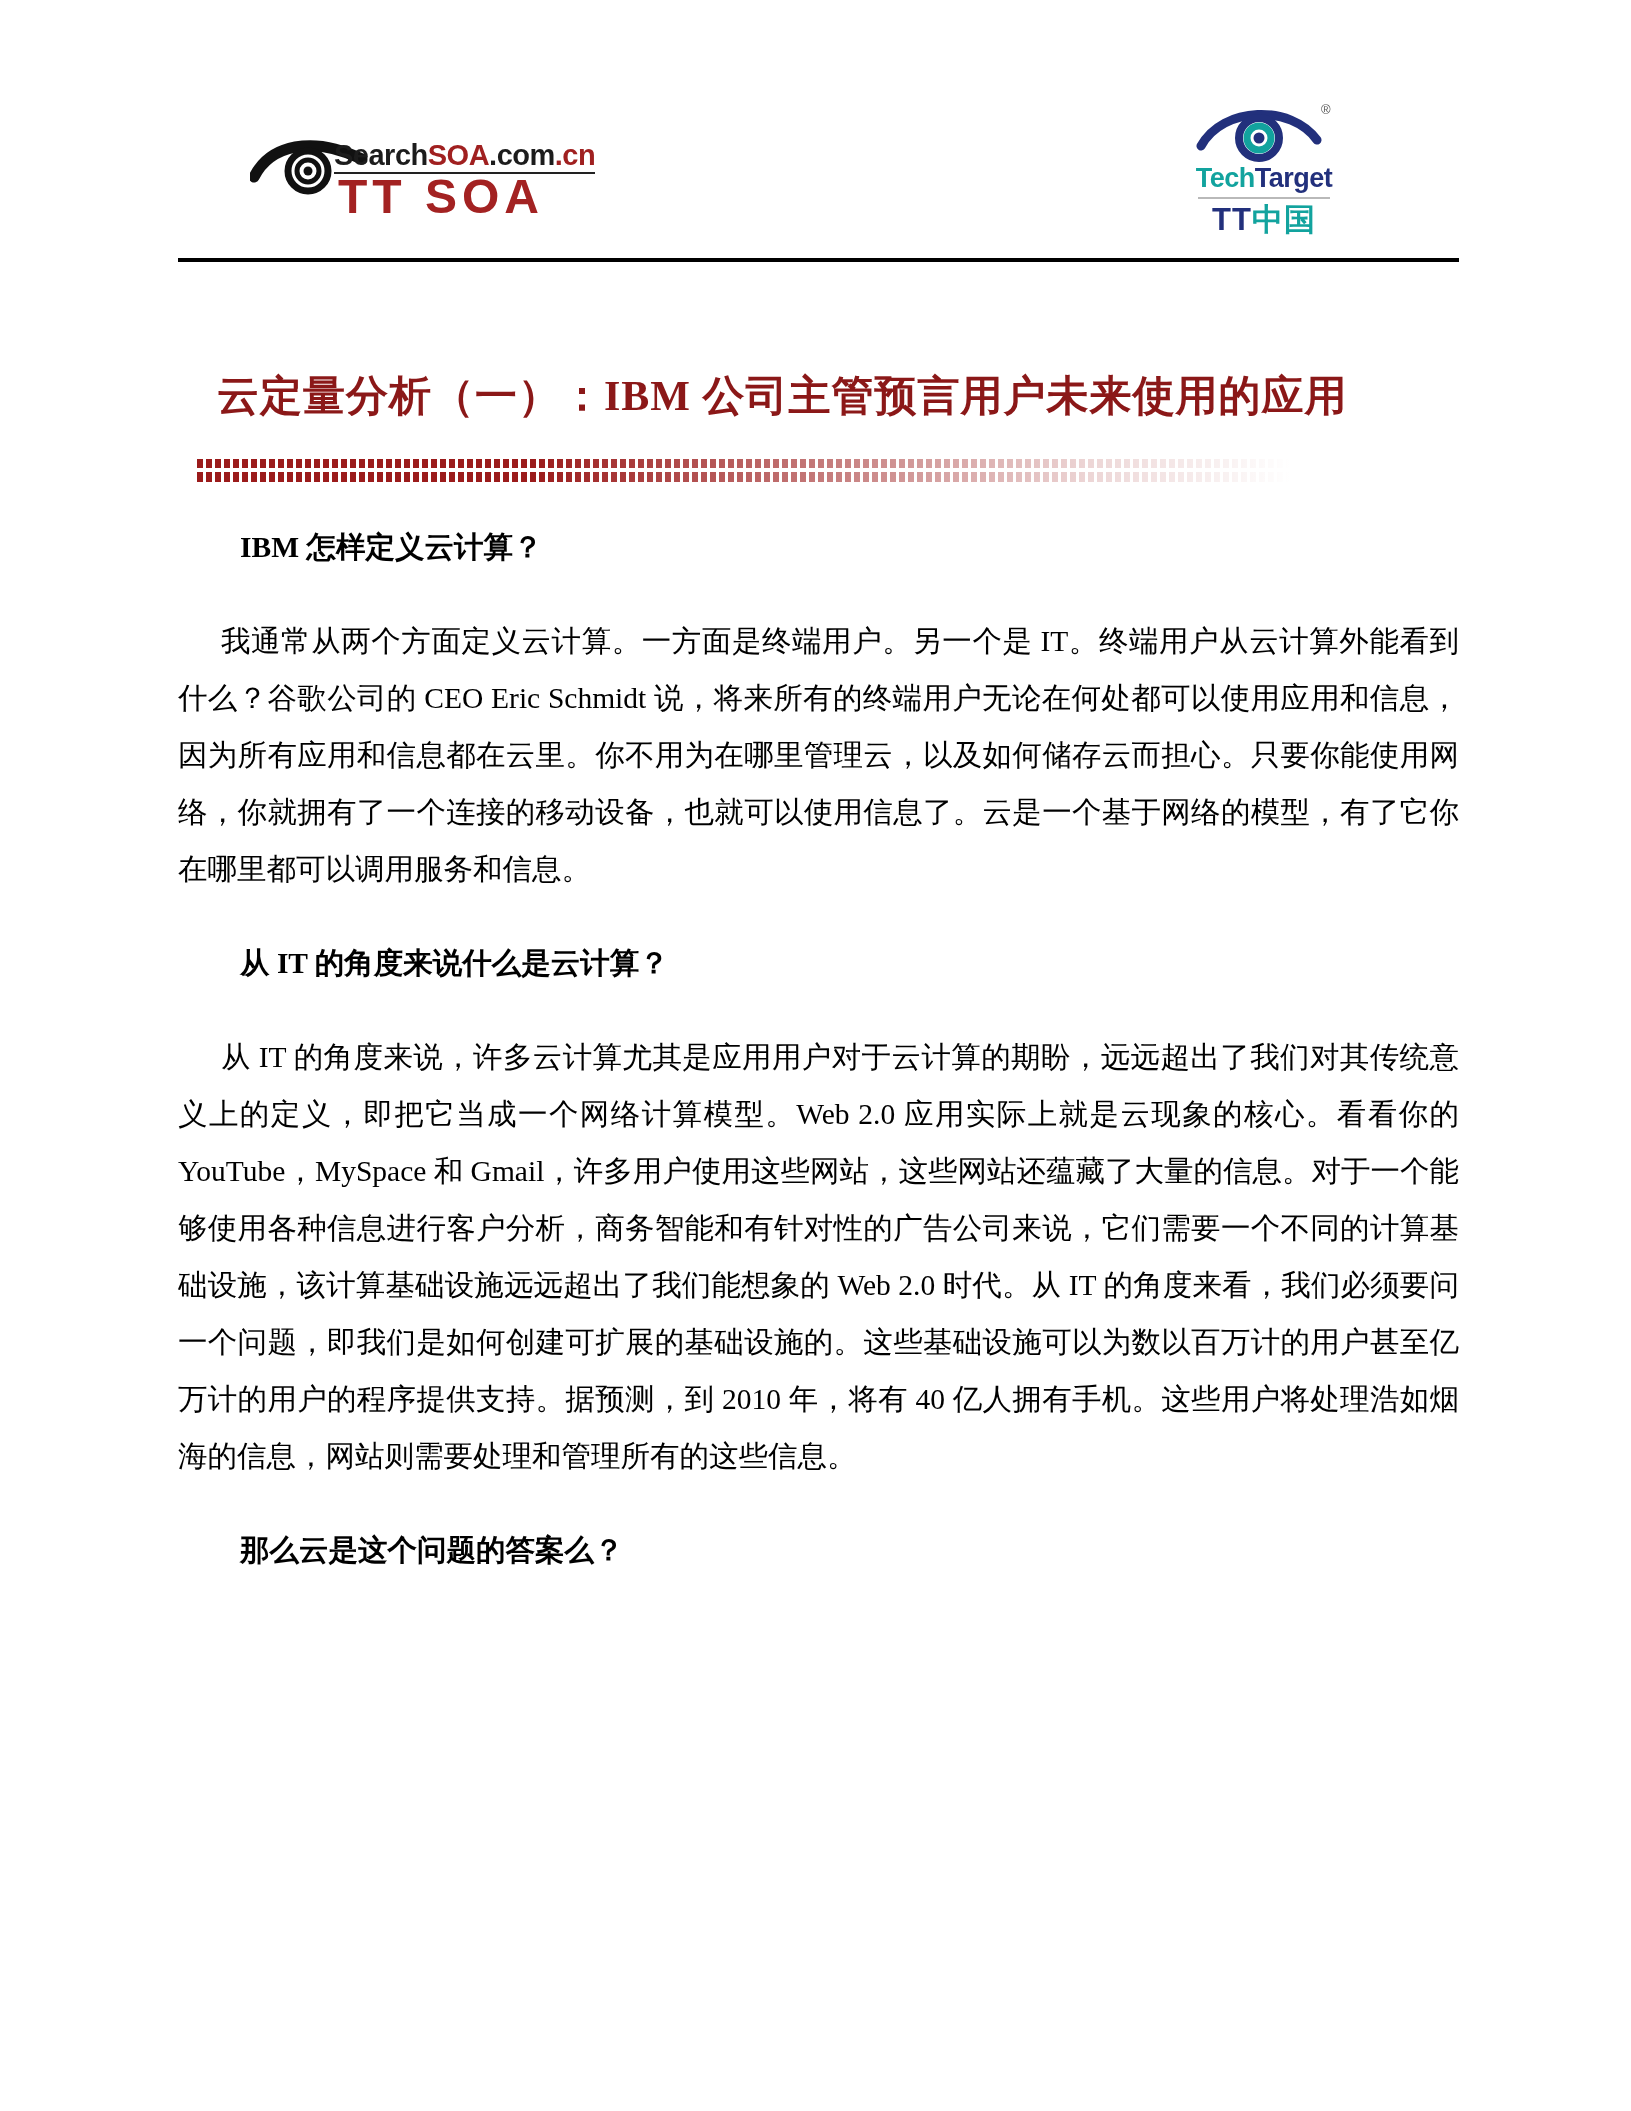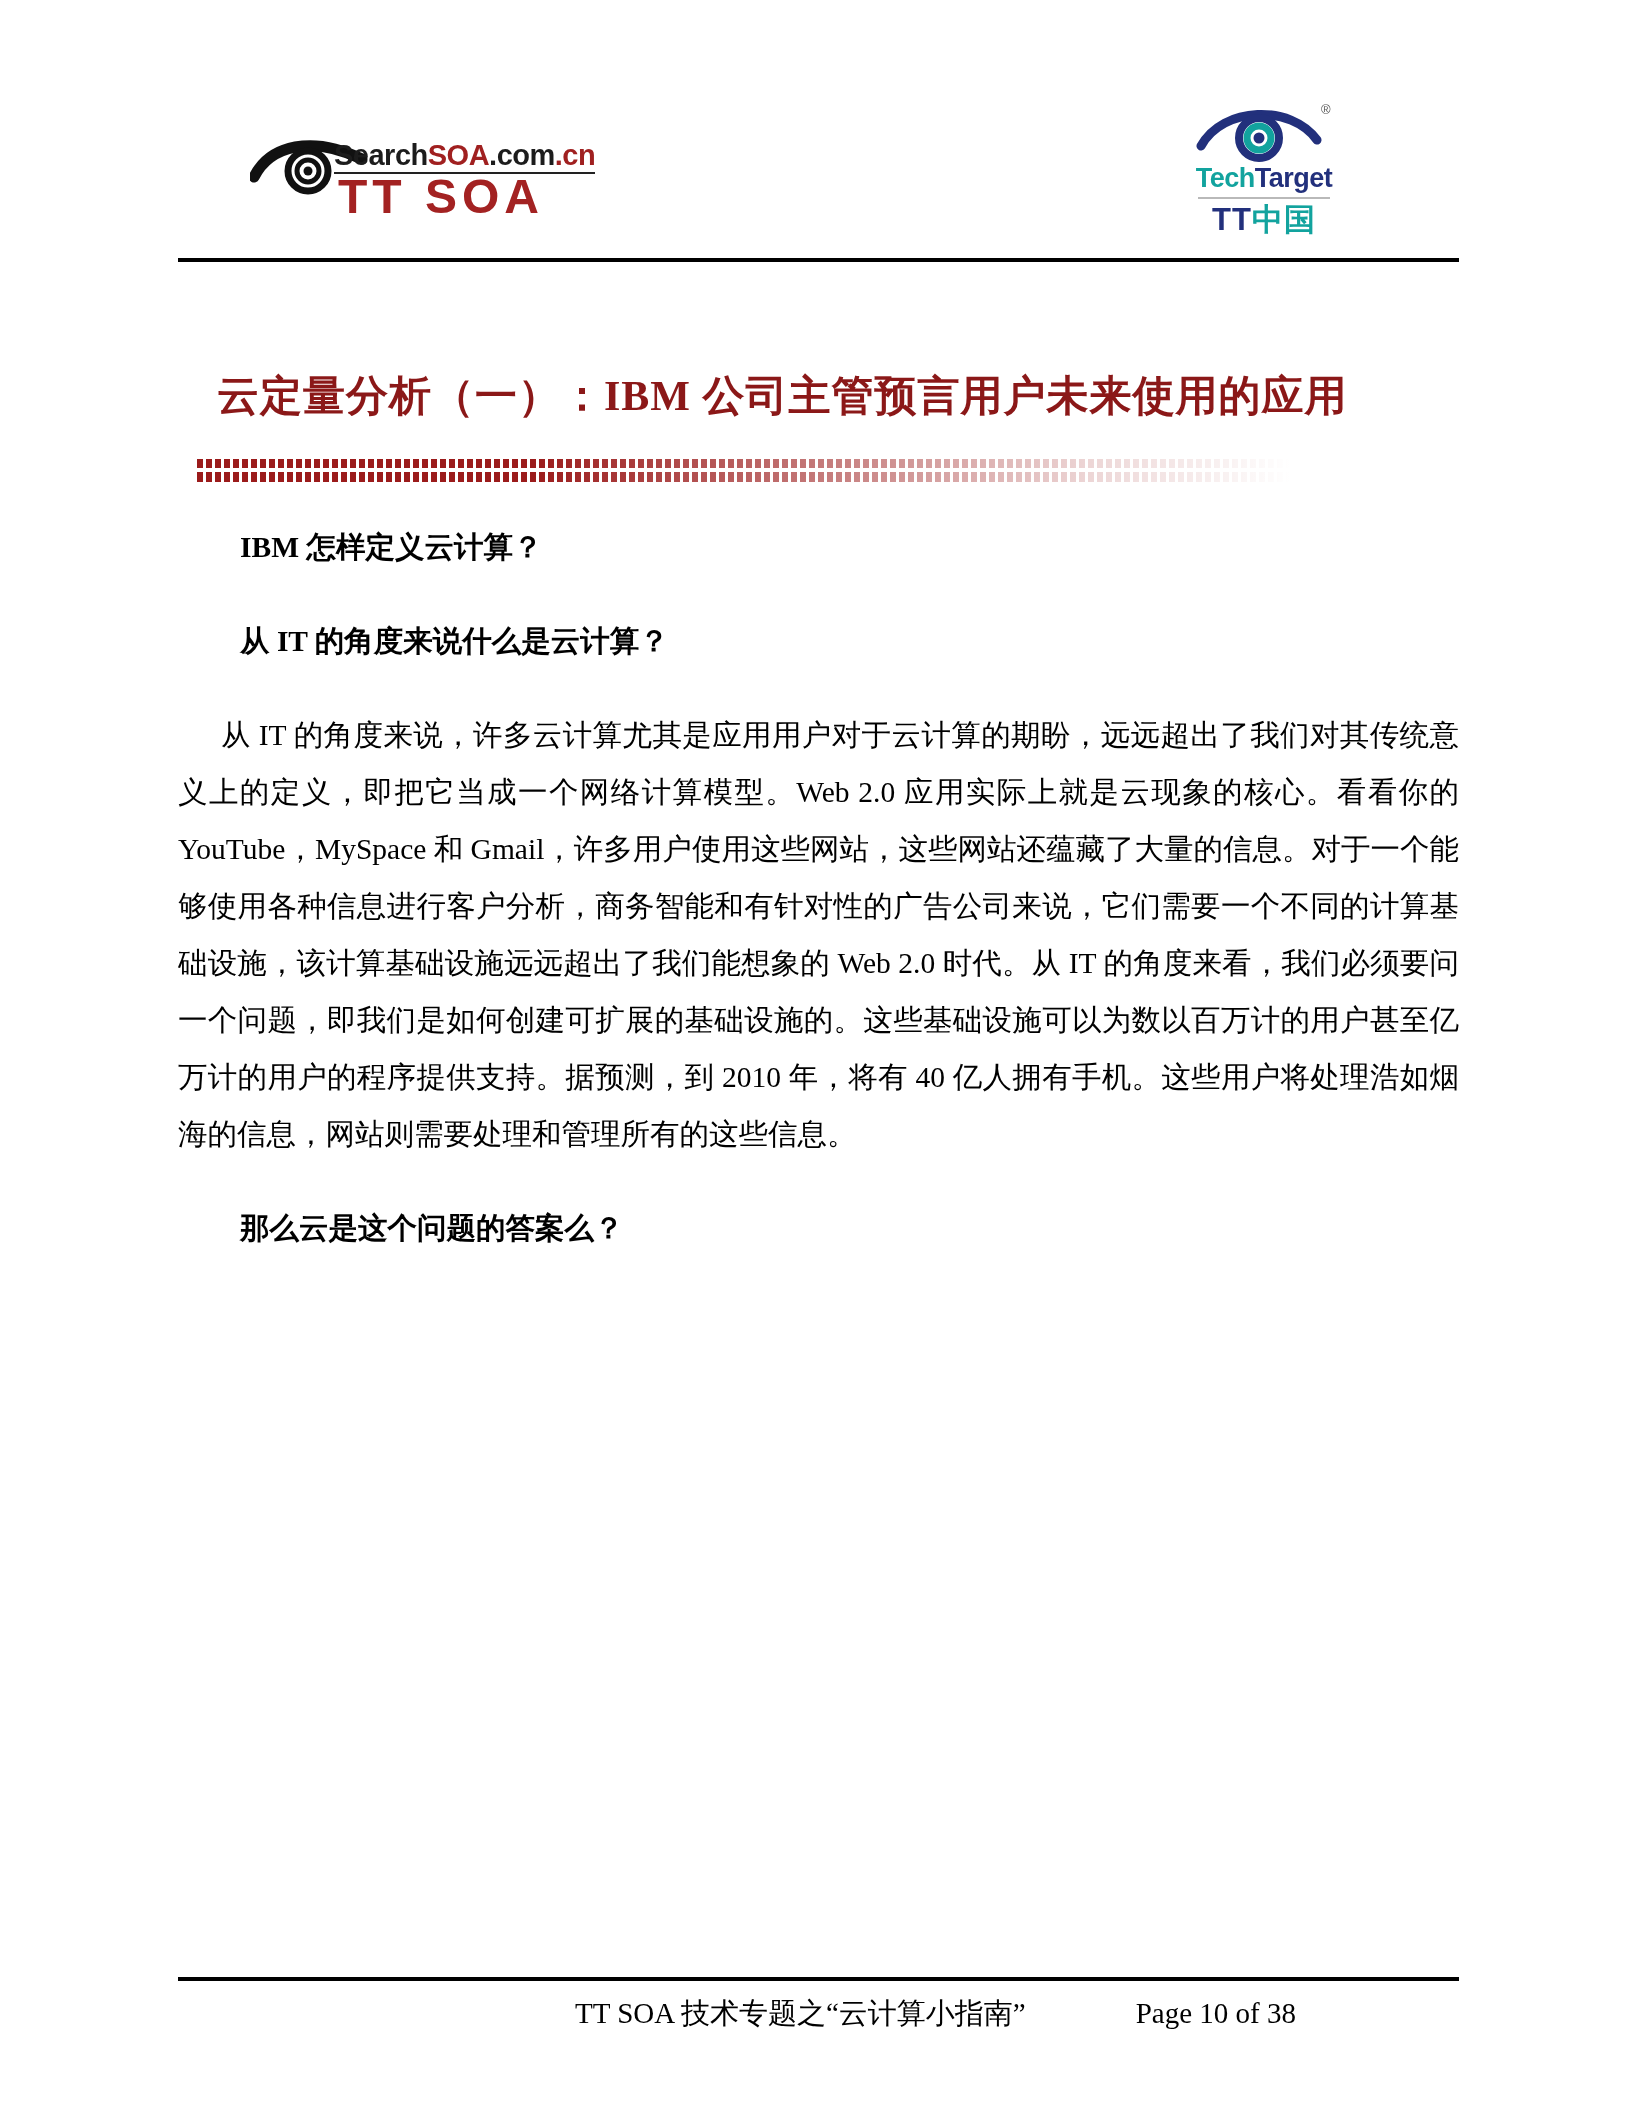--- a/index.html
+++ b/index.html
@@ -114,26 +114,20 @@
 
     <div class="header-rule"></div>
   </div>
 
   <h1 class="article-title">云定量分析（一）：IBM 公司主管预言用户未来使用的应用</h1>
 
   <div class="dash-bar"></div>
 
   <div class="body-text">
     <p class="subhead">IBM 怎样定义云计算？</p>
+    <p class="para">我通常从两个方面定义云计算。一方面是终端用户。另一个是 IT。终端用户从云计算外能看到什么？谷歌公司的 CEO Eric Schmidt 说，将来所有的终端用户无论在何处都可以使用应用和信息，因为所有应用和信息都在云里。你不用为在哪里管理云，以及如何储存云而担心。只要你能使用网络，你就拥有了一个连接的移动设备，也就可以使用信息了。云是一个基于网络的模型，有了它你在哪里都可以调用服务和信息。</p>
     <p class="subhead">从 IT 的角度来说什么是云计算？</p>
     <p class="para">从 IT 的角度来说，许多云计算尤其是应用用户对于云计算的期盼，远远超出了我们对其传统意义上的定义，即把它当成一个网络计算模型。Web 2.0 应用实际上就是云现象的核心。看看你的 YouTube，MySpace 和 Gmail，许多用户使用这些网站，这些网站还蕴藏了大量的信息。对于一个能够使用各种信息进行客户分析，商务智能和有针对性的广告公司来说，它们需要一个不同的计算基础设施，该计算基础设施远远超出了我们能想象的 Web 2.0 时代。从 IT 的角度来看，我们必须要问一个问题，即我们是如何创建可扩展的基础设施的。这些基础设施可以为数以百万计的用户甚至亿万计的用户的程序提供支持。据预测，到 2010 年，将有 40 亿人拥有手机。这些用户将处理浩如烟海的信息，网站则需要处理和管理所有的这些信息。</p>
     <p class="subhead">那么云是这个问题的答案么？</p>
   </div>
 
-  <div class="footer">
-    <div class="footer-rule"></div>
-    <div class="footer-text">
-      <span>TT SOA 技术专题之“云计算小指南”</span>
-      <span>Page 10 of 38</span>
-    </div>
-  </div>
 
 </div>
 
 </body></html>

